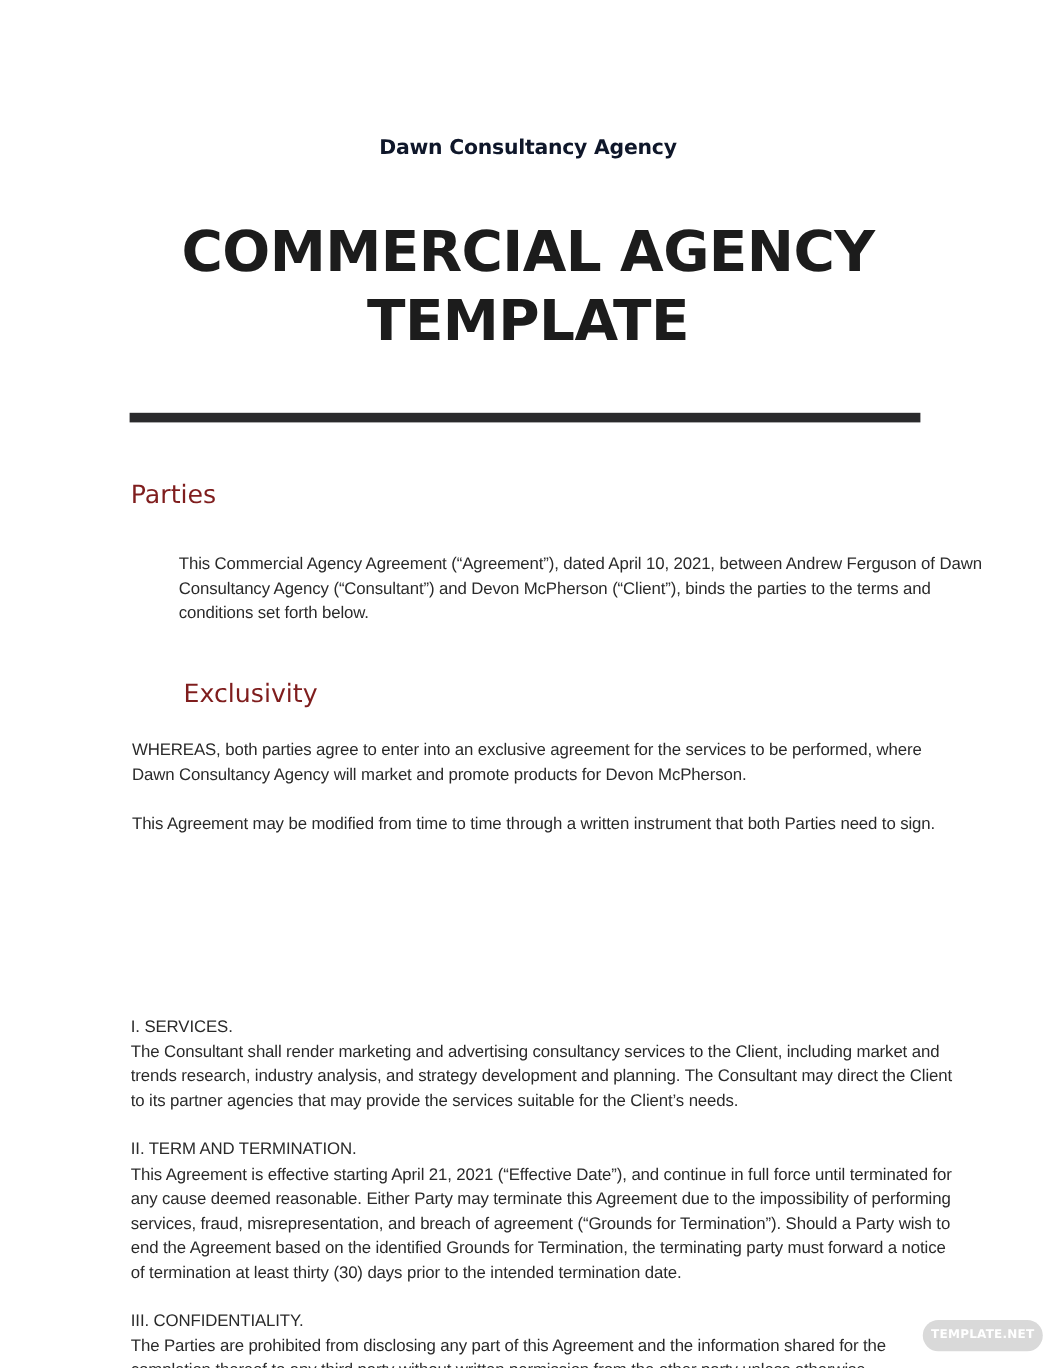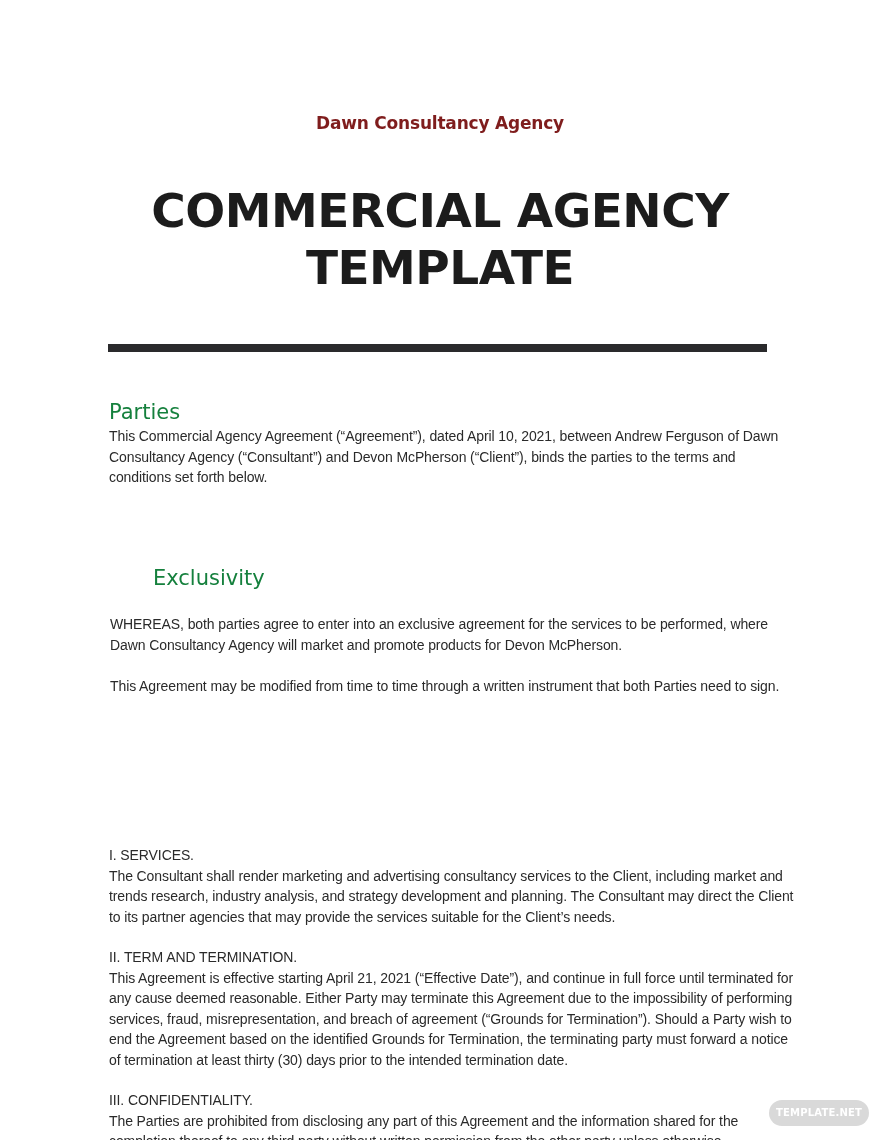--- a/index.html
+++ b/index.html
@@ -22,21 +22,21 @@
     .company {
       position: absolute;
       top: 113px;
       left: 0;
       width: 880px;
       text-align: center;
       font-family: "DejaVu Sans", sans-serif;
       font-weight: bold;
       font-size: 17px;
       letter-spacing: -0.2px;
-      color: #7f1d1d;
+      color: #0f172a;
     }
     .title {
       position: absolute;
       top: 182px;
       left: 0;
       width: 880px;
       text-align: center;
       font-family: "DejaVu Sans", sans-serif;
       font-weight: bold;
       font-size: 47px;
@@ -52,21 +52,21 @@
       width: 659px;
       height: 8px;
       background: #2a2a2c;
     }
     .section-heading {
       position: absolute;
       left: 109px;
       font-family: "DejaVu Sans", sans-serif;
       font-weight: normal;
       font-size: 21px;
-      color: #15803d;
+      color: #7f1d1d;
       margin: 0;
     }
     .para {
       position: absolute;
       left: 109px;
       width: 690px;
       font-family: "Liberation Sans", sans-serif;
       font-size: 14px;
       line-height: 20.6px;
       color: #2a2a2a;
@@ -101,21 +101,21 @@
   <div class="company">Dawn Consultancy Agency</div>
 
   <h1 class="title">
     <span>COMMERCIAL AGENCY</span><br>
     <span>TEMPLATE</span>
   </h1>
 
   <div class="divider"></div>
 
   <h2 class="section-heading" style="top:400px;">Parties</h2>
-  <p class="para" style="top:426px; width:670px;">This Commercial Agency Agreement (“Agreement”), dated April 10, 2021, between Andrew Ferguson of Dawn Consultancy Agency (“Consultant”) and Devon McPherson (“Client”), binds the parties to the terms and conditions set forth below.</p>
+  <p class="para" style="top:459px; width:670px;margin-left:40px;">This Commercial Agency Agreement (“Agreement”), dated April 10, 2021, between Andrew Ferguson of Dawn Consultancy Agency (“Consultant”) and Devon McPherson (“Client”), binds the parties to the terms and conditions set forth below.</p>
 
   <h2 class="section-heading" style="top:566px; left:110px;margin-left:43px;">Exclusivity</h2>
   <p class="para" style="top:676px; left:110px; width:672px;">This Agreement may be modified from time to time through a written instrument that both Parties need to sign.</p>
   <p class="para" style="top:614px; left:110px; width:672px;">WHEREAS, both parties agree to enter into an exclusive agreement for the services to be performed, where Dawn Consultancy Agency will market and promote products for Devon McPherson.</p>
 
 
   <p class="para" style="top:845px; width:685px;">
     <span class="clause-title">I. SERVICES.</span>
     <span>The Consultant shall render marketing and advertising consultancy services to the Client, including market and trends research, industry analysis, and strategy development and planning. The Consultant may direct the Client to its partner agencies that may provide the services suitable for the Client’s needs.</span>
   </p>

